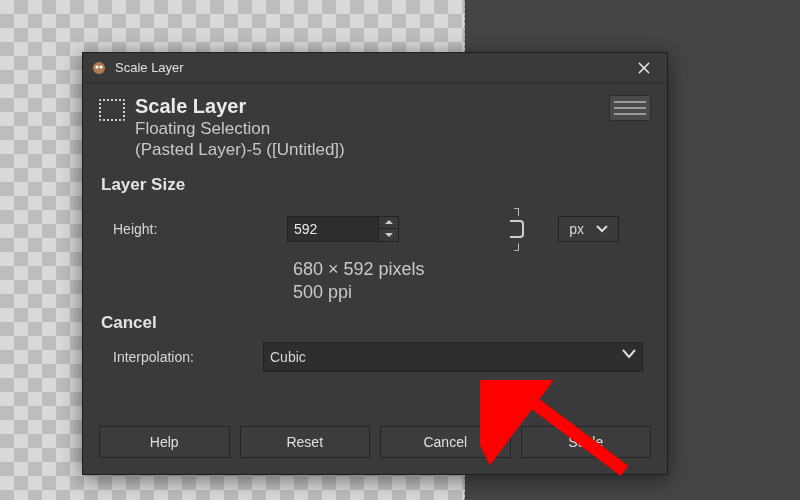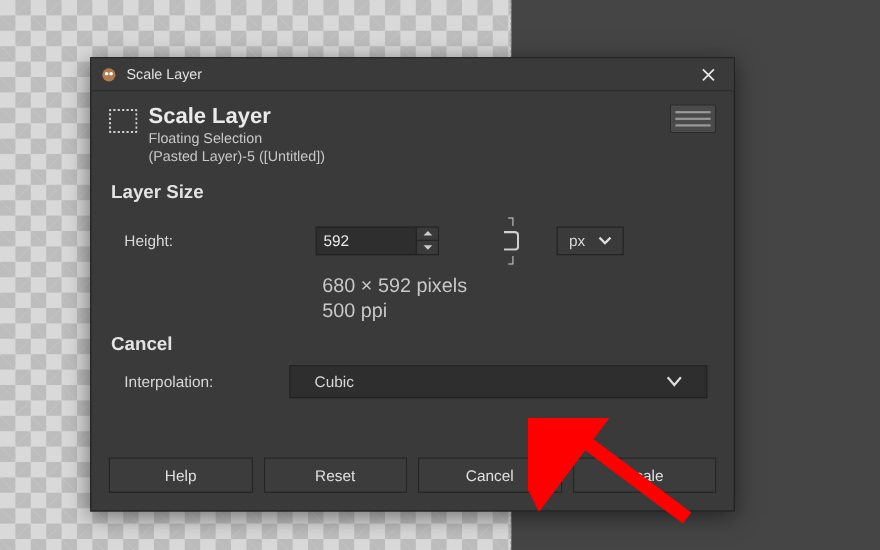--- a/index.html
+++ b/index.html
@@ -33,21 +33,21 @@
   }
   .titlebar-left { display:flex; align-items:center; gap:8px; }
   .app-icon { width:16px; height:16px; }
   .close-btn { width:34px; height:22px; display:flex; align-items:center; justify-content:center; border-radius:2px; }
   .close-btn svg { width:12px; height:12px; }
 
   .header-row { display:flex; align-items:flex-start; justify-content:space-between; padding:12px 16px 4px 16px; }
   .header-left { display:flex; gap:10px; }
   .header-icon { width:26px; height:22px; margin-top:4px; border:2px dotted #cfcfcf; border-radius:2px; }
   .header-title { font-size:20px; font-weight:700; color:#eaeaea; }
-  .header-sub { font-size:13px; color:#c8c8c8; line-height:1.25; }
+  .header-sub { font-size:17px; color:#c8c8c8; line-height:1.25; }
   .chip-icon { width:42px; height:26px; background:#4a4a4a; border:1px solid #2a2a2a; border-radius:2px;
     display:flex; flex-direction:column; justify-content:space-around; padding:3px 4px; }
   .chip-icon div { height:2px; background:#9a9a9a; }
 
   .section-title { font-weight:700; font-size:17px; color:#e3e3e3; padding:10px 18px 6px 18px; }
 
   .field-row { display:flex; align-items:center; padding:3px 18px 3px 30px; font-size:14px; }
   .field-label { width:150px; color:#d7d7d7; }
   .caret-hint { width:24px; text-align:center; color:#888; font-family: serif; font-size:18px; }
   .spinbox { display:flex; width:112px; border:1px solid #222; background:#2e2e2e; }
@@ -63,22 +63,22 @@
   .link-block { display:flex; flex-direction:column; align-items:center; justify-content:center; margin-left:10px; color:#cfcfcf; }
   .link-col { display:flex; flex-direction:column; align-items:center; gap:0; height:56px; justify-content:space-between; }
   .link-dash { font-size:12px; letter-spacing:-2px; }
   .link-glyph { border:2px solid #cfcfcf; width:14px; height:18px; border-left:none; border-radius:0 4px 4px 0; margin:0 2px; }
   .unit-select { margin-left:20px; display:flex; align-items:center; gap:12px;
     border:1px solid #222; background:#3a3a3a; padding:4px 10px; font-size:14px; cursor:pointer;}
   .unit-select svg { width:12px; height:8px; }
 
   .info-line { font-size:18px; color:#c8c8c8; padding:2px 0 0 210px; }
 
-  .combo { display:flex; align-items:center; justify-content:space-between;
-    border:1px solid #222; background:#2e2e2e; padding:6px 22px; font-size:14px;
+  .combo { display:flex; justify-content:space-between;
+    border:1px solid #222; background:#2e2e2e; padding:6px 6px; font-size:14px;
     width:380px; cursor:pointer; }
   .combo svg { width:14px; height:10px; }
 
   .button-row { display:flex; gap:10px; padding:18px 16px 16px 16px; }
   .btn { flex:1; text-align:center; padding:7px 0; font-size:14px; color:#e0e0e0;
     background:#3c3c3c; border:1px solid #242424; cursor:pointer;margin-top:28px; }
 
   
   .red-arrow { position:absolute; left:480px; top:380px; width:180px; height:100px; pointer-events:none; }
 </style>
@@ -146,21 +146,21 @@
         </div>
       </div>
     </div>
     <div class="link-block" style="margin-right:12px;">
       <div class="link-col">
         <span class="link-dash">┐</span>
         <span class="link-glyph"></span>
         <span class="link-dash">┘</span>
       </div>
     </div>
-    <div class="unit-select" style="margin-right:100px;">
+    <div class="unit-select" style="margin-right:48px;">
       <span>px</span>
       <svg viewBox="0 0 12 8">
           <path d="M1 1 L6 6 L11 1" stroke="#ddd" stroke-width="2" fill="none"></path>
         </svg>
     </div>
   </div>
 
   <div class="info-line">680 × 592 pixels</div>
   <div class="info-line">500 ppi</div>
 

